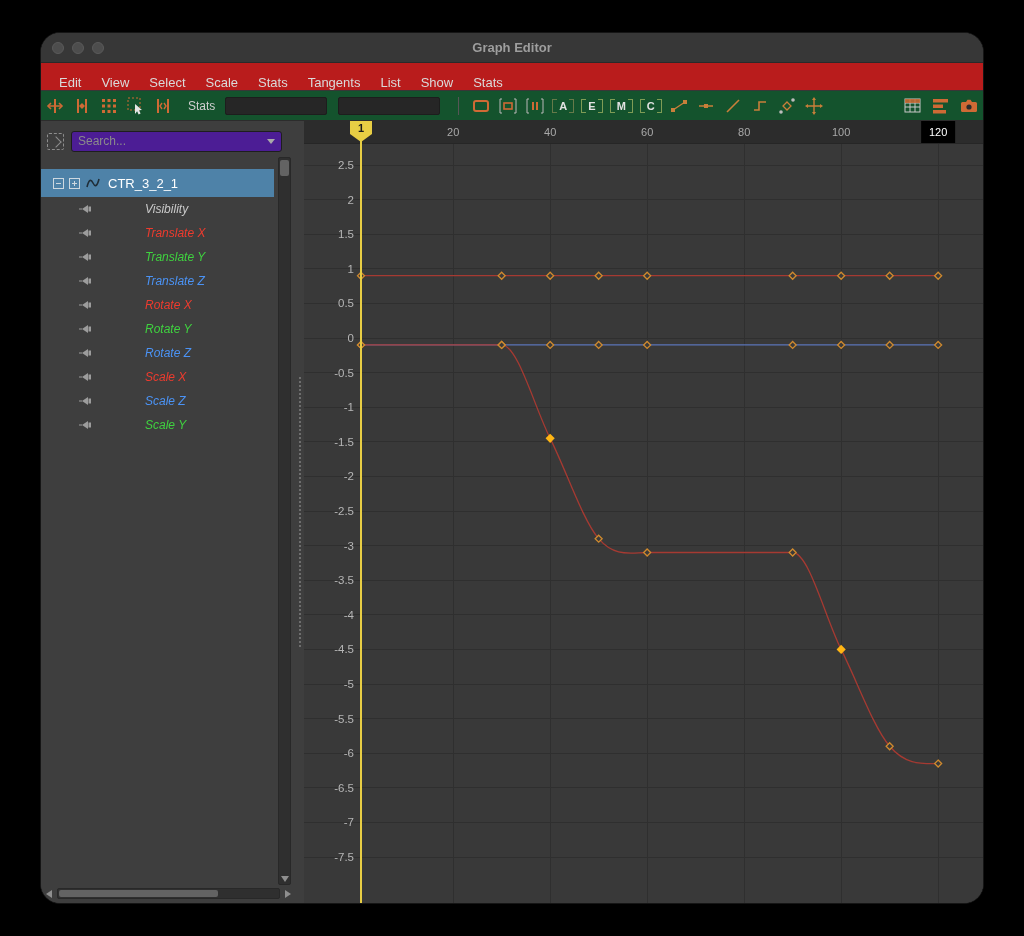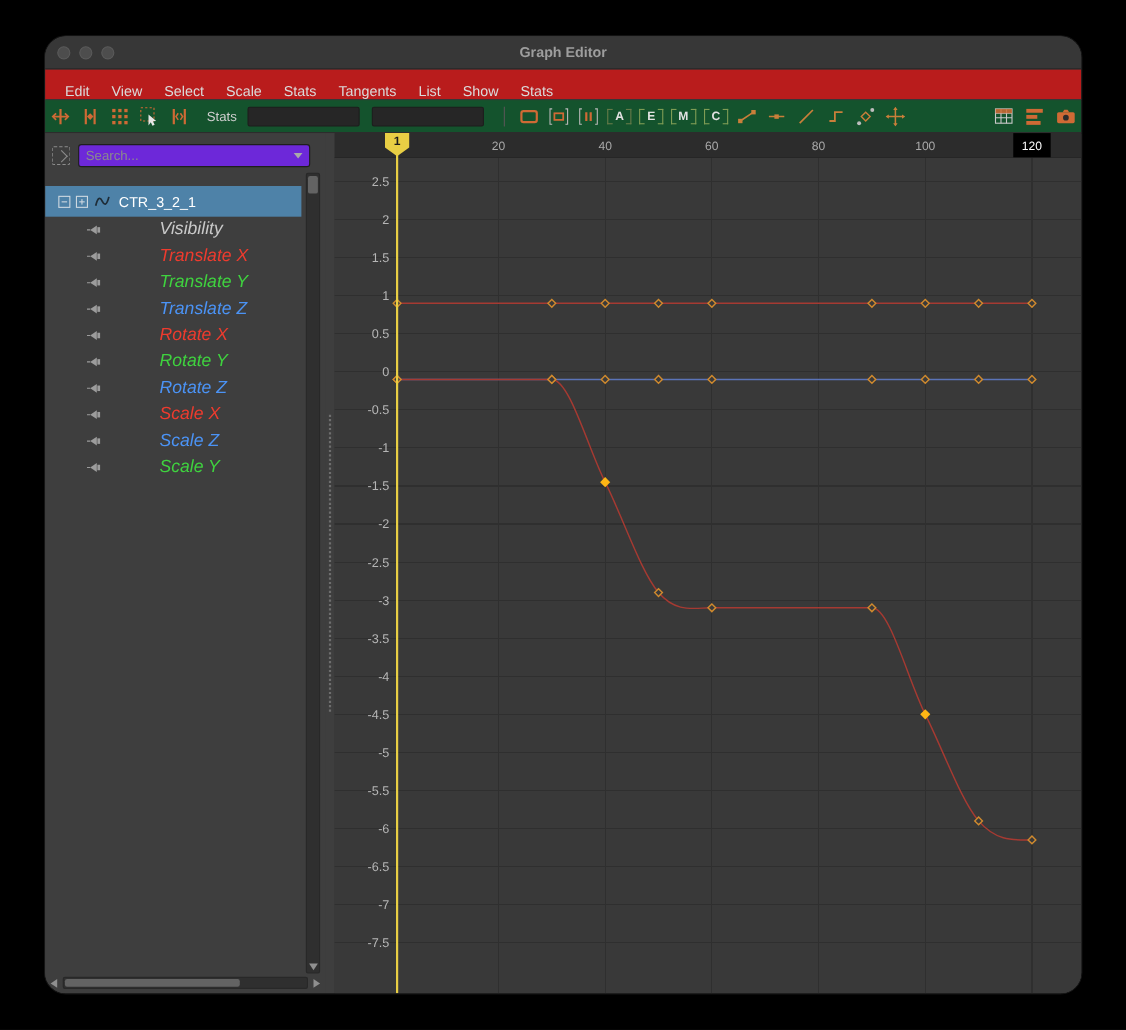--- a/index.html
+++ b/index.html
@@ -35,36 +35,36 @@
     border:1px solid #7f9c55;border-left:none}
   .tb-letter.dim::before,.tb-letter.dim::after{border-color:#667a49}
   .tb-right{margin-left:auto;display:flex;gap:4px}
   
   .main{flex:1;display:flex;min-height:0}
   .sidebar{width:255px;background:#3e3e3e;position:relative;display:flex;flex-direction:column}
   .search-row{height:24px;margin:8px 6px 0 6px;display:flex;align-items:center;gap:7px;flex:0 0 auto}
   .filter-icon{width:17px;height:17px;border:1px dashed #8d8d8d;border-radius:2px;position:relative;flex:0 0 auto}
   .filter-icon::after{content:"";position:absolute;left:4px;top:4px;width:7px;height:7px;
     border:1px solid #8d8d8d;border-top:none;border-left:none;transform:rotate(-45deg)}
-  .search-box{flex:1;height:21px;background:#6d28d9;border:1px solid #1e1e1e;border-radius:3px;
+  .search-box{flex:1;height:21px;background:#4c1d95;border:1px solid #1e1e1e;border-radius:3px;
     display:flex;align-items:center;padding:0 6px;margin-right:8px}
   .search-box input{flex:1;background:transparent;border:none;outline:none;color:#b5b5b5;font-size:12px}
   .search-box input::placeholder{color:#8b8b8b}
   .search-caret{width:0;height:0;border-left:4px solid transparent;border-right:4px solid transparent;
     border-top:5px solid #a9a9a9;margin-left:4px}
   .tree{flex:1;margin-top:16px;overflow:hidden}
   .tree-root{height:28px;display:flex;align-items:center;gap:5px;background:#4e82a8;
     color:#fff;font-size:13px;padding-left:12px;margin-right:22px}
   .box-icon{width:11px;height:11px;border:1px solid #cdd8e0;position:relative;flex:0 0 auto}
   .box-icon::after{content:"";position:absolute;left:2px;right:2px;top:4px;height:1px;background:#cdd8e0}
   .box-icon.plus::before{content:"";position:absolute;top:2px;bottom:2px;left:4px;width:1px;background:#cdd8e0}
   .root-label{margin-left:2px}
   .tree-row{height:24px;display:flex;align-items:center;margin-right:22px}
   .chan-icon{margin-left:38px;flex:0 0 auto}
-  .chan-label{margin-left:52px;font-style:italic;font-size:16px}
+  .chan-label{margin-left:52px;font-style:italic;font-size:12px}
   
   .vscroll{position:absolute;top:36px;bottom:18px;right:5px;width:13px;background:#2f2f2f;
     border:1px solid #282828;border-radius:2px}
   .vthumb{position:absolute;top:2px;left:1px;width:9px;height:16px;background:#636363;border-radius:2px}
   .varrow{position:absolute;bottom:2px;left:2px;width:0;height:0;
     border-left:4px solid transparent;border-right:4px solid transparent;border-top:6px solid #8f8f8f}
   .hscroll{height:15px;margin:2px 2px 2px 2px;display:flex;align-items:center;gap:2px;flex:0 0 auto}
   .harrow-l{width:0;height:0;border-top:4px solid transparent;border-bottom:4px solid transparent;
     border-right:6px solid #8f8f8f;margin:0 3px}
   .harrow-r{width:0;height:0;border-top:4px solid transparent;border-bottom:4px solid transparent;

